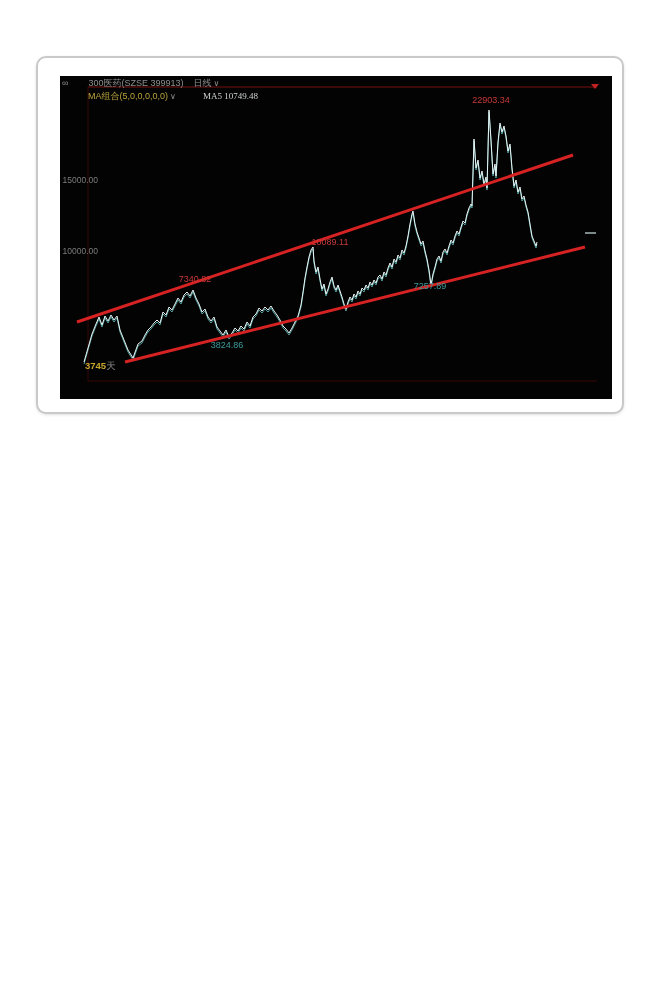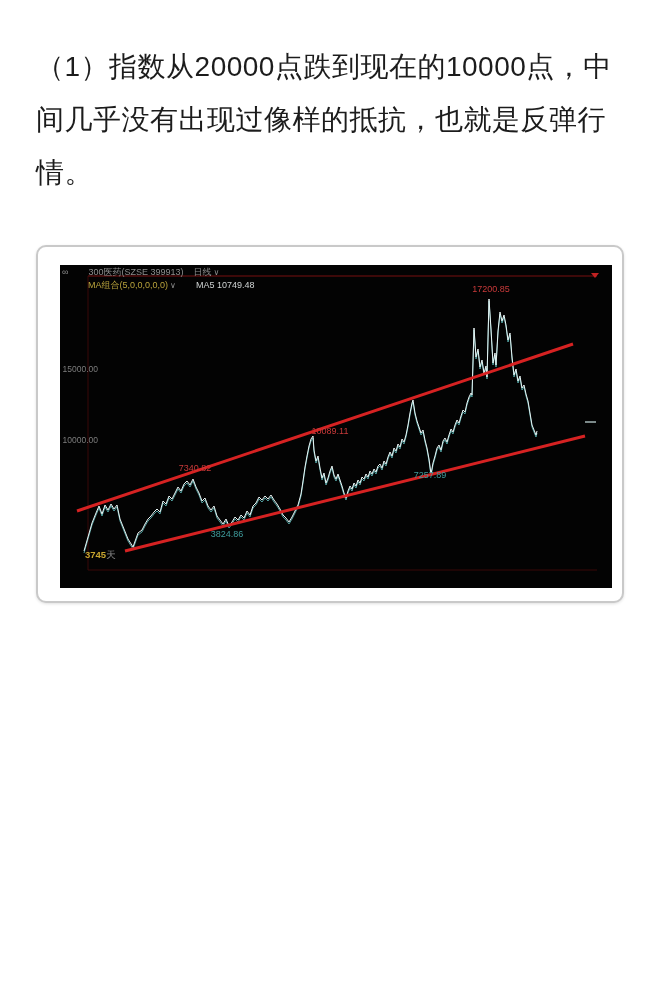--- a/index.html
+++ b/index.html
@@ -34,21 +34,21 @@
     white-space:nowrap;z-index:3;
   }
   .hdr1 .sym{margin-left:20px;}
   .hdr1 .per{margin-left:10px;}
   .hdr1 .chev{margin-left:2px;font-size:8px;}
   .hdr2{
     position:absolute;left:28px;top:14px;font-size:9px;white-space:nowrap;z-index:3;
   }
   .hdr2 .ma{color:#b9a33c;}
   .hdr2 .chev{color:#8f8f8f;font-size:8px;margin-left:2px;}
-  .hdr2 .ma5{color:#cfd3d3;margin-left:20px;}
+  .hdr2 .ma5{color:#cfd3d3;margin-left:27px;font-family:Liberation Serif, serif;}
   .ylab{
     position:absolute;left:0;width:38px;text-align:right;
     color:#7d7d7d;font-size:8.5px;z-index:2;
   }
   .ann{
     position:absolute;font-size:9px;transform:translateX(-50%);
     white-space:nowrap;z-index:2;
   }
   .ann.red{color:#c93a3a;}
   .ann.cyan{color:#3f9d9d;}
@@ -66,21 +66,20 @@
     position:absolute;left:525px;top:156px;width:11px;height:2px;
     background:#9aabab;opacity:.8;z-index:2;
   }
 </style>
 </head>
 <body>
 
 <main class="article">
 
 
-  <p class="para first">（1）指数从20000点跌到现在的10000点，中间几乎没有出现过像样的抵抗，也就是反弹行情。</p>
 
   <figure class="card">
     <div class="panel">
 
       <svg id="plot-svg" width="552" height="323" viewBox="0 0 552 323">
           <line x1="28" y1="11" x2="537" y2="11" stroke="#520d0d" stroke-width="1.5"></line>
           <line x1="28" y1="11" x2="28" y2="305" stroke="#3a0808" stroke-width="1"></line>
           <line x1="28" y1="305" x2="537" y2="305" stroke="#3a0808" stroke-width="1"></line>
           <polyline points="24,288 28,274 32,260 36,250 39,243 42,251 45,242 48,247 51,241 54,246 57,242 60,256 64,266 68,276 73,284 78,270 82,267 85,261 88,256 91,253 94,249 97,246 100,249 103,238 106,241 109,233 112,236 115,230 118,224 121,228 124,221 127,218 130,222 133,216 136,224 139,230 142,238 145,235 148,243 151,247 154,243 157,253 160,257 163,261 166,256 169,263 172,259 175,254 178,257 181,252 184,255 187,248 190,252 193,243 196,240 199,234 202,237 205,233 208,236 211,232 214,237 217,241 220,246 223,252 226,255 229,259 232,254 235,248 238,242 241,231 243,218 245,204 247,193 249,183 251,176 253,173 254,187 256,198 258,193 260,205 262,215 264,210 266,220 268,215 270,208 272,203 274,212 276,216 278,211 280,217 282,223 284,230 286,235 288,228 290,223 292,226 294,220 296,223 298,217 300,220 302,214 304,216 306,211 308,214 310,208 312,211 314,206 316,209 318,203 320,201 322,205 324,198 326,201 328,194 330,189 332,193 334,185 336,188 338,181 340,184 342,176 344,179 346,172 348,162 350,150 352,140 353,137 355,150 357,158 359,164 361,170 363,167 365,177 367,185 369,196 371,211 373,200 375,193 377,185 379,182 381,187 383,178 385,175 387,179 389,172 391,166 393,169 395,162 397,157 399,160 401,153 403,147 405,149 407,140 409,134 411,130 412,132 414,65 416,94 418,86 420,104 422,97 424,110 426,103 427,114 429,36 431,66 433,100 435,90 436,102 438,68 440,49 442,58 444,52 446,62 448,77 450,70 452,94 454,112 456,106 458,118 460,113 462,125 464,122 466,131 468,138 470,150 472,162 474,167 476,172 477,168" fill="none" stroke="#5fb8b8" stroke-width="1" opacity="0.85" stroke-linejoin="round"></polyline>
           <polyline points="24,286 28,272 32,258 36,248 39,241 42,249 45,240 48,245 51,239 54,244 57,240 60,254 64,264 68,274 73,282 78,268 82,265 85,259 88,254 91,251 94,247 97,244 100,247 103,236 106,239 109,231 112,234 115,228 118,222 121,226 124,219 127,216 130,220 133,214 136,222 139,228 142,236 145,233 148,241 151,245 154,241 157,251 160,255 163,259 166,254 169,261 172,257 175,252 178,255 181,250 184,253 187,246 190,250 193,241 196,238 199,232 202,235 205,231 208,234 211,230 214,235 217,239 220,244 223,250 226,253 229,257 232,252 235,246 238,240 241,229 243,216 245,202 247,191 249,181 251,174 253,171 254,185 256,196 258,191 260,203 262,213 264,208 266,218 268,213 270,206 272,201 274,210 276,214 278,209 280,215 282,221 284,228 286,233 288,226 290,221 292,224 294,218 296,221 298,215 300,218 302,212 304,214 306,209 308,212 310,206 312,209 314,204 316,207 318,201 320,199 322,203 324,196 326,199 328,192 330,187 332,191 334,183 336,186 338,179 340,182 342,174 344,177 346,170 348,160 350,148 352,138 353,135 355,148 357,156 359,162 361,168 363,165 365,175 367,183 369,194 371,209 373,198 375,191 377,183 379,180 381,185 383,176 385,173 387,177 389,170 391,164 393,167 395,160 397,155 399,158 401,151 403,145 405,147 407,138 409,132 411,128 412,130 414,63 416,92 418,84 420,102 422,95 424,108 426,101 427,112 429,34 431,64 433,98 435,88 436,100 438,66 440,47 442,56 444,50 446,60 448,75 450,68 452,92 454,110 456,104 458,116 460,111 462,123 464,120 466,129 468,136 470,148 472,160 474,165 476,170 477,166" fill="none" stroke="#e9f5f5" stroke-width="1" opacity="1" stroke-linejoin="round"></polyline>
@@ -92,21 +91,21 @@
         <span>∞</span><span class="sym">300医药(SZSE 399913)</span><span class="per">日线</span><span class="chev">∨</span>
       </div>
 
       <div class="hdr2">
         <span class="ma">MA组合(5,0,0,0,0,0)</span><span class="chev">∨</span><span class="ma5">MA5 10749.48</span>
       </div>
 
       <span class="ylab" style="top:99px">15000.00</span>
       <span class="ylab" style="top:170px">10000.00</span>
 
-      <span class="ann red" style="left:431px;top:19px">17200.85</span>
+      <span class="ann red" style="left:431px;top:19px">22903.34</span>
       <span class="ann red" style="left:270px;top:161px">10089.11</span>
       <span class="ann red" style="left:135px;top:198px">7340.82</span>
       <span class="ann cyan" style="left:370px;top:205px">7257.89</span>
       <span class="ann cyan" style="left:167px;top:264px">3824.86</span>
 
       <span class="dur"><span>3745</span><span class="unit">天</span></span>
 
       <div class="vmark"></div>
       <div class="pricemark"></div>
     </div>

